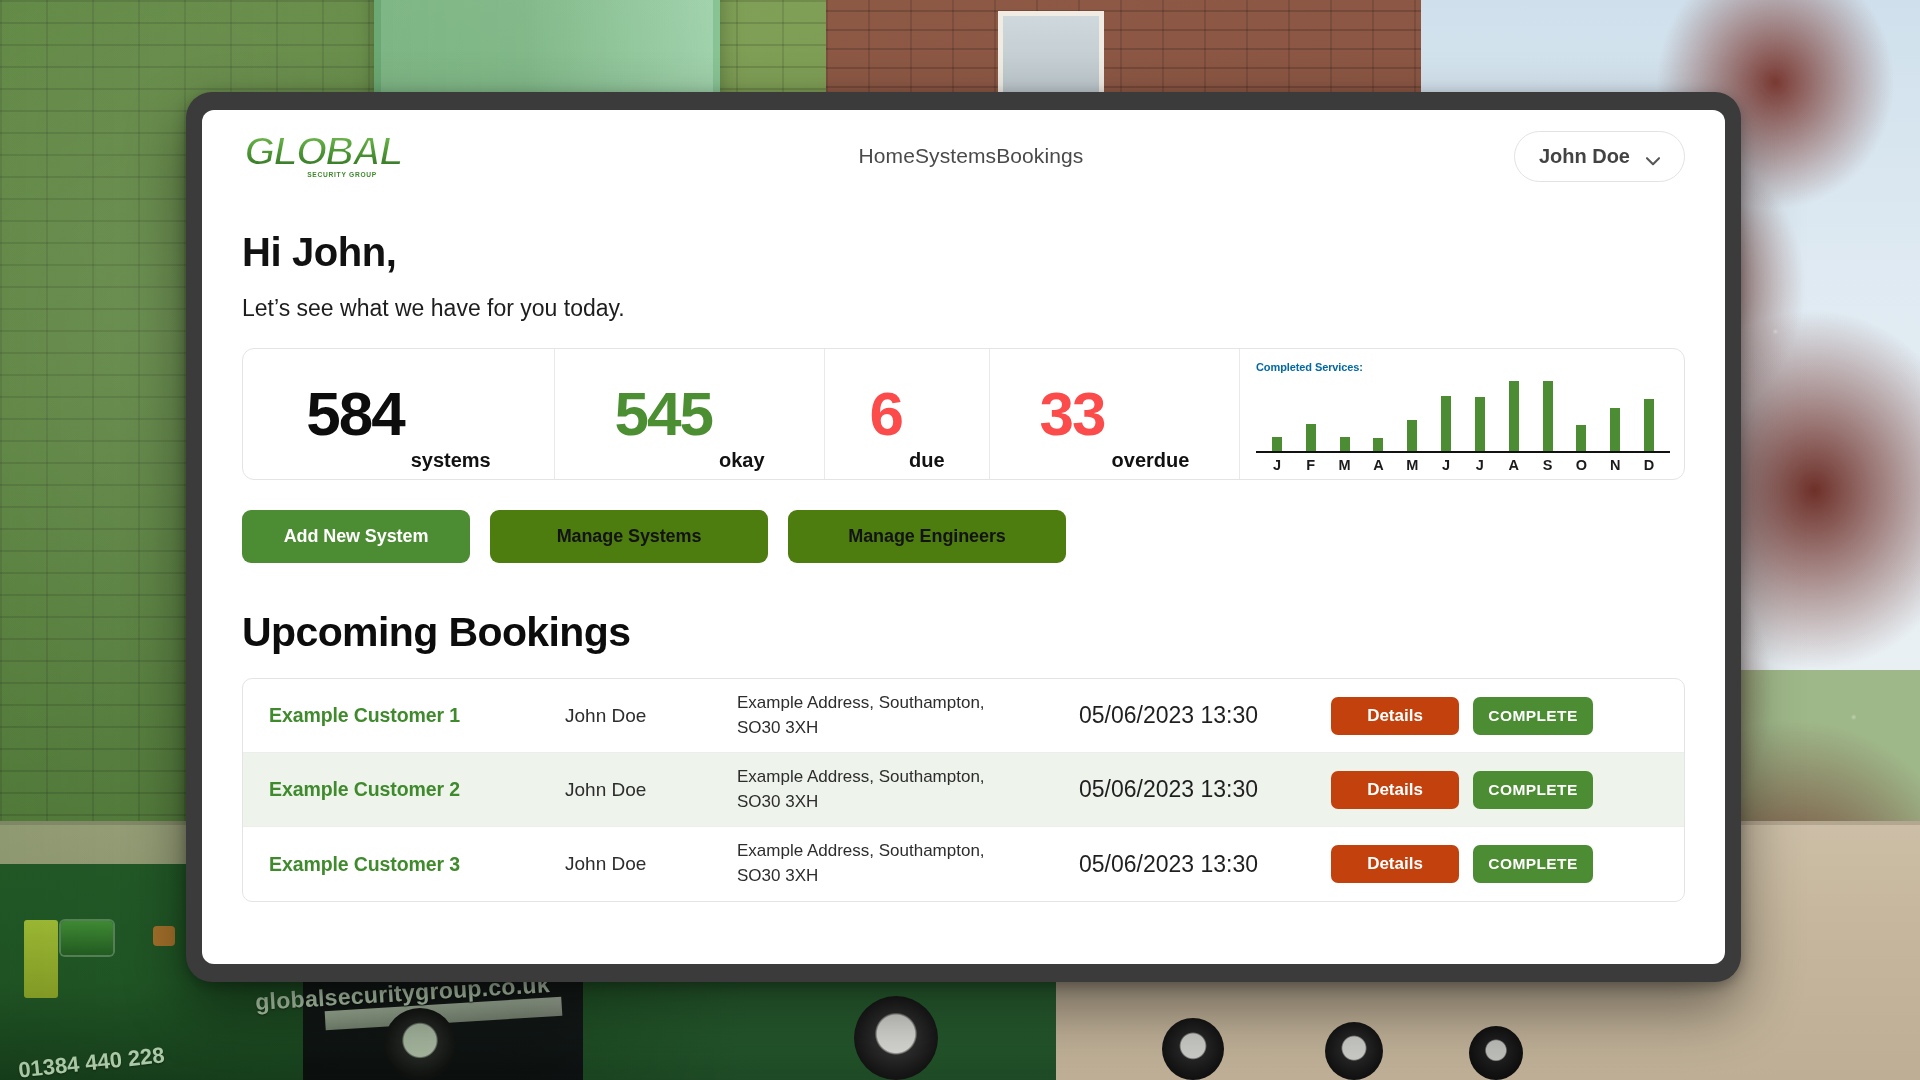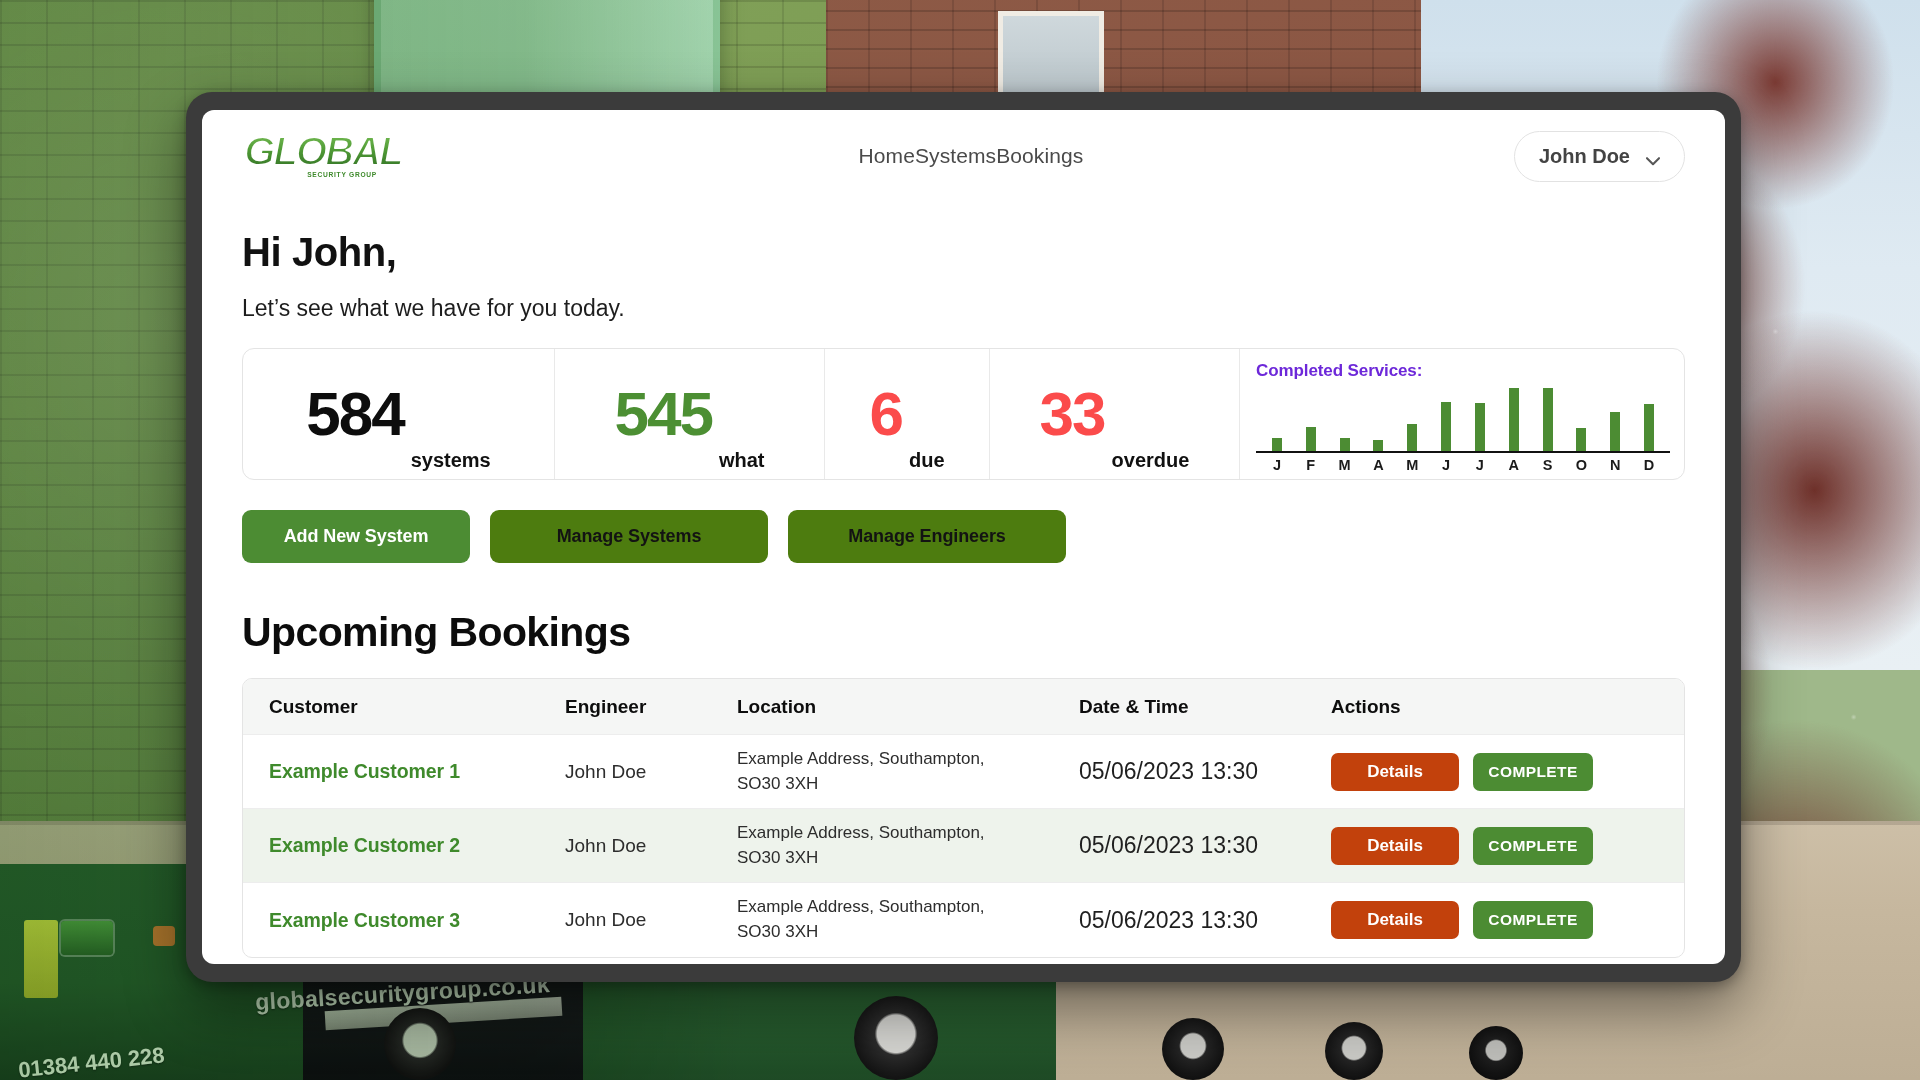--- a/index.html
+++ b/index.html
@@ -266,21 +266,21 @@
   .num.red   { color: #fb4b4b; }
 
   
   .chartcell {
     flex: 1 1 auto;
     padding: 12px 14px 6px 16px;
     display: flex; flex-direction: column;
     min-width: 0;
   }
   .chart-title {
-    font-size: 17px; font-weight: 800; color: #6d28d9;
+    font-size: 11px; font-weight: 800; color: #0369a1;
     letter-spacing: -.1px;
     margin-bottom: 4px;
   }
   .plot {
     flex: 1 1 auto;
     display: flex; align-items: flex-end; justify-content: space-between;
     gap: 0;
     border-bottom: 2px solid #111;
     padding: 0 4px;
     min-height: 0;
@@ -430,21 +430,21 @@
 
     <div class="stats">
 
       <div class="stat">
         <span class="num black">584</span>
         <span class="lbl">systems</span>
       </div>
 
       <div class="stat">
         <span class="num green">545</span>
-        <span class="lbl">what</span>
+        <span class="lbl">okay</span>
       </div>
 
       <div class="stat">
         <span class="num red">6</span>
         <span class="lbl">due</span>
       </div>
 
       <div class="stat">
         <span class="num red">33</span>
         <span class="lbl">overdue</span>
@@ -510,27 +510,20 @@
 
     <div class="actions-row">
       <button class="btn btn-primary">Add New System</button>
       <button class="btn btn-ghost">Manage Systems</button>
       <button class="btn btn-ghost">Manage Engineers</button>
     </div>
 
     <h2 class="section-title">Upcoming Bookings</h2>
 
     <div class="table">
-      <div class="trow thead">
-        <div class="cell c-customer">Customer</div>
-        <div class="cell c-engineer">Engineer</div>
-        <div class="cell c-location">Location</div>
-        <div class="cell c-datetime">Date &amp; Time</div>
-        <div class="cell c-actions">Actions</div>
-      </div>
       <div id="bookings-body">
             <div class="trow tbody-row">
               <div class="cell c-customer"><a href="#" class="cust-link">Example Customer 1</a></div>
               <div class="cell c-engineer eng">John Doe</div>
               <div class="cell c-location loc"><span>Example Address, Southampton,</span><br><span>SO30 3XH</span></div>
               <div class="cell c-datetime dt">05/06/2023 13:30</div>
               <div class="cell c-actions">
                 <button class="mini-btn mini-details">Details</button>
                 <button class="mini-btn mini-complete">COMPLETE</button>
               </div>

